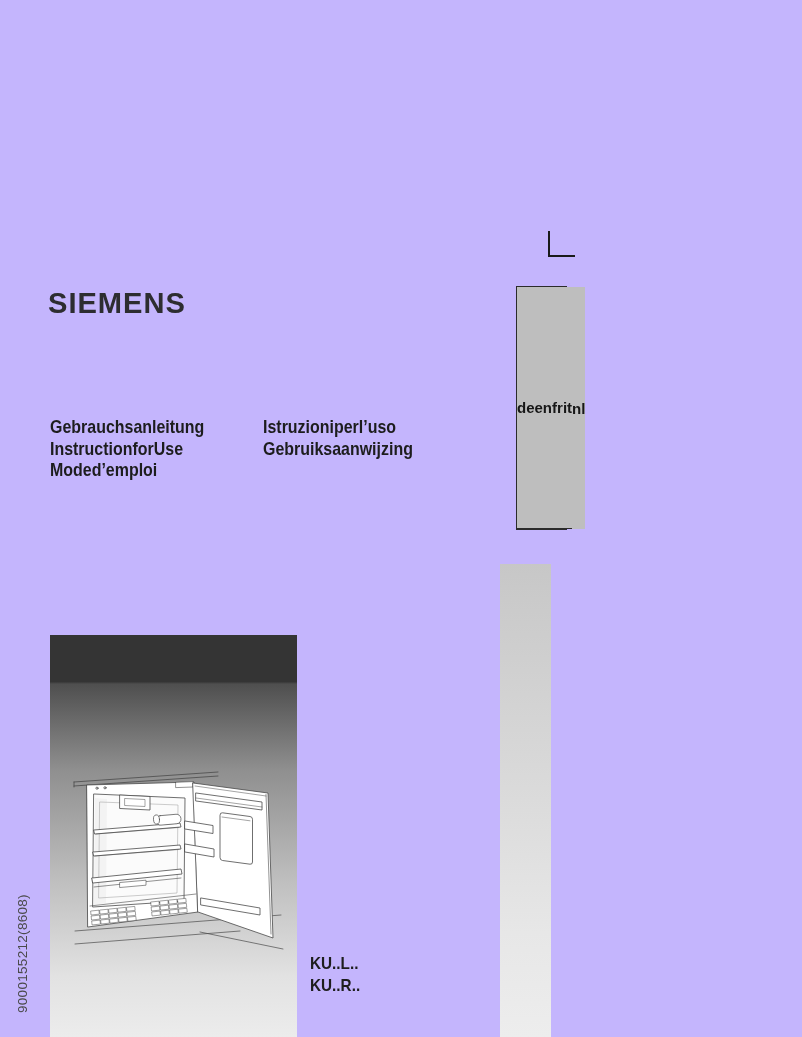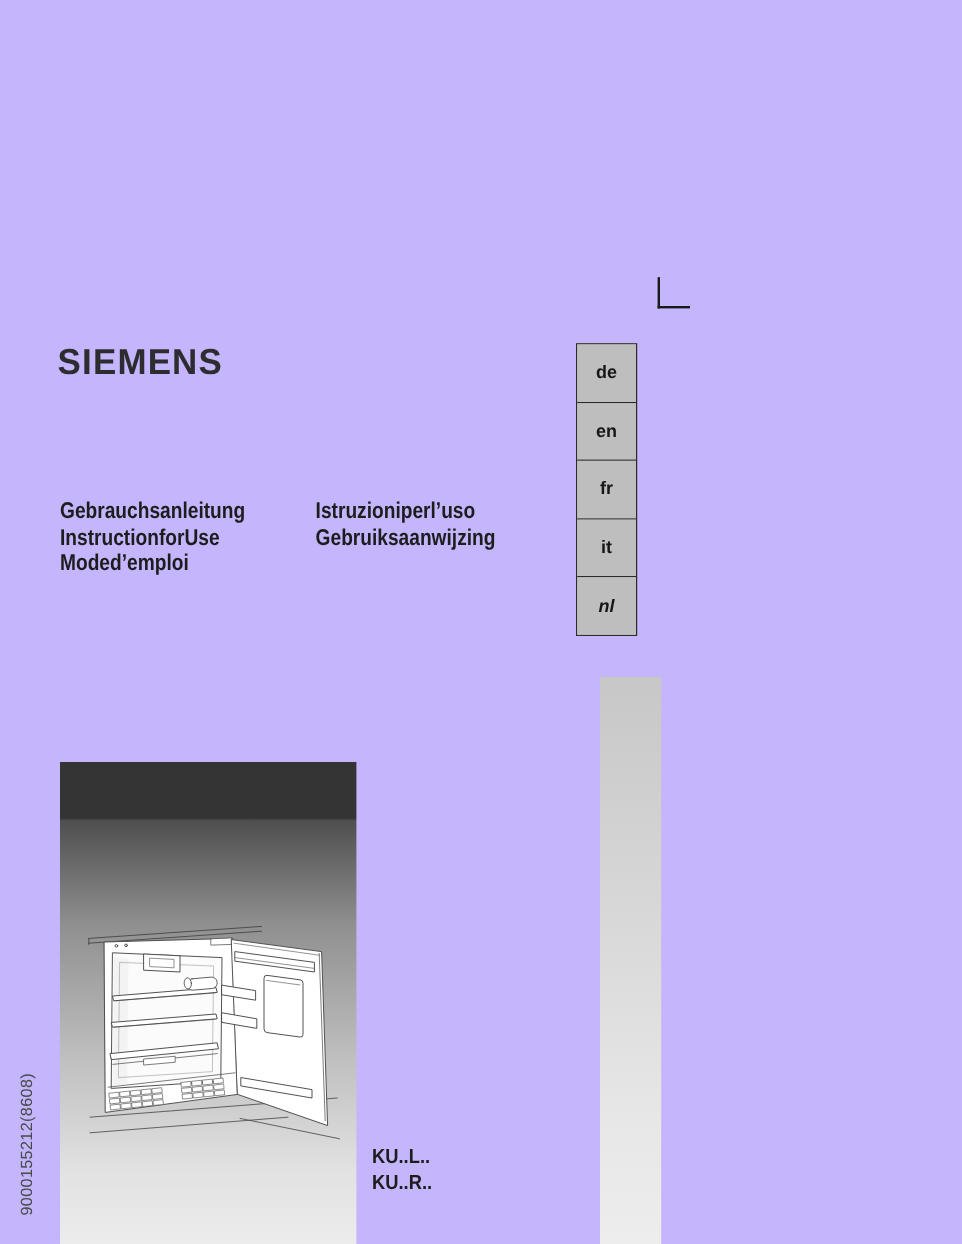--- a/index.html
+++ b/index.html
@@ -55,41 +55,41 @@
     transform: scaleX(0.84);
     transform-origin: left top;
     white-space: nowrap;
   }
   .title-col-1 { left: 50px; }
   .title-col-2 { left: 263px; }
 
   
   .lang-tabs {
     position: absolute;
-    left: 480px;
+    left: 516px;
     top: 286px;
     width: 51px;
     height: 244px;
     border: 1px solid #2b2b2b;
     display: flex;
-    flex-direction: column;
+    flex-direction: row;
     background: #bebebe;
   }
   .lang-tab {
     flex: 1 1 0;
     display: flex;
     align-items: center;
     justify-content: center;
     border-bottom: 1px solid #2b2b2b;
     font-size: 15px;
     font-weight: 700;
     color: #171717;
     background: #bebebe;
   }
-  .lang-tab:last-child { border-bottom: none; font-style: italic; }
+  .lang-tab:last-child { border-bottom: none; }
 
   .sidebar-strip {
     position: absolute;
     left: 500px;
     top: 564px;
     width: 51px;
     height: 473px;
     background: linear-gradient(180deg, #c7c7c7 0%, #d9d9d9 45%, #e7e7e7 78%, #ededed 100%);
   }
 

